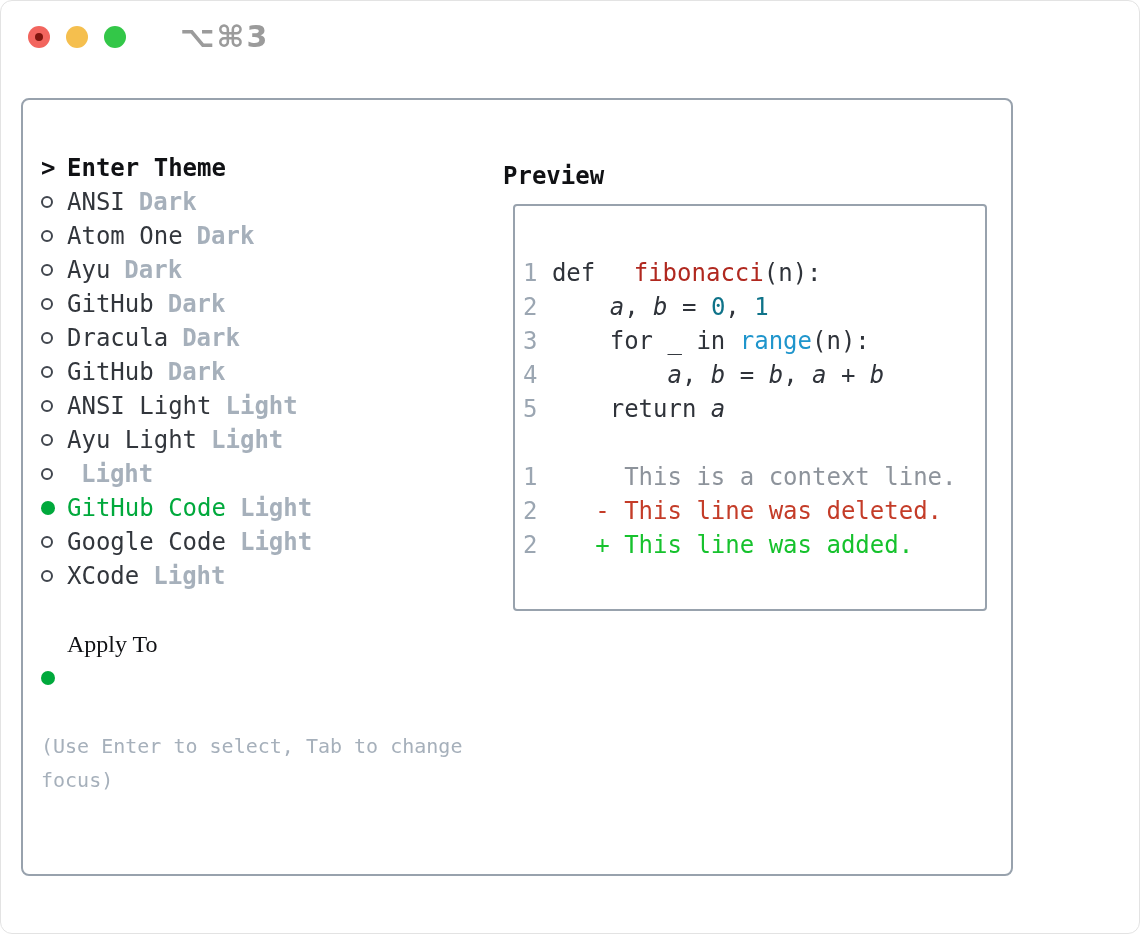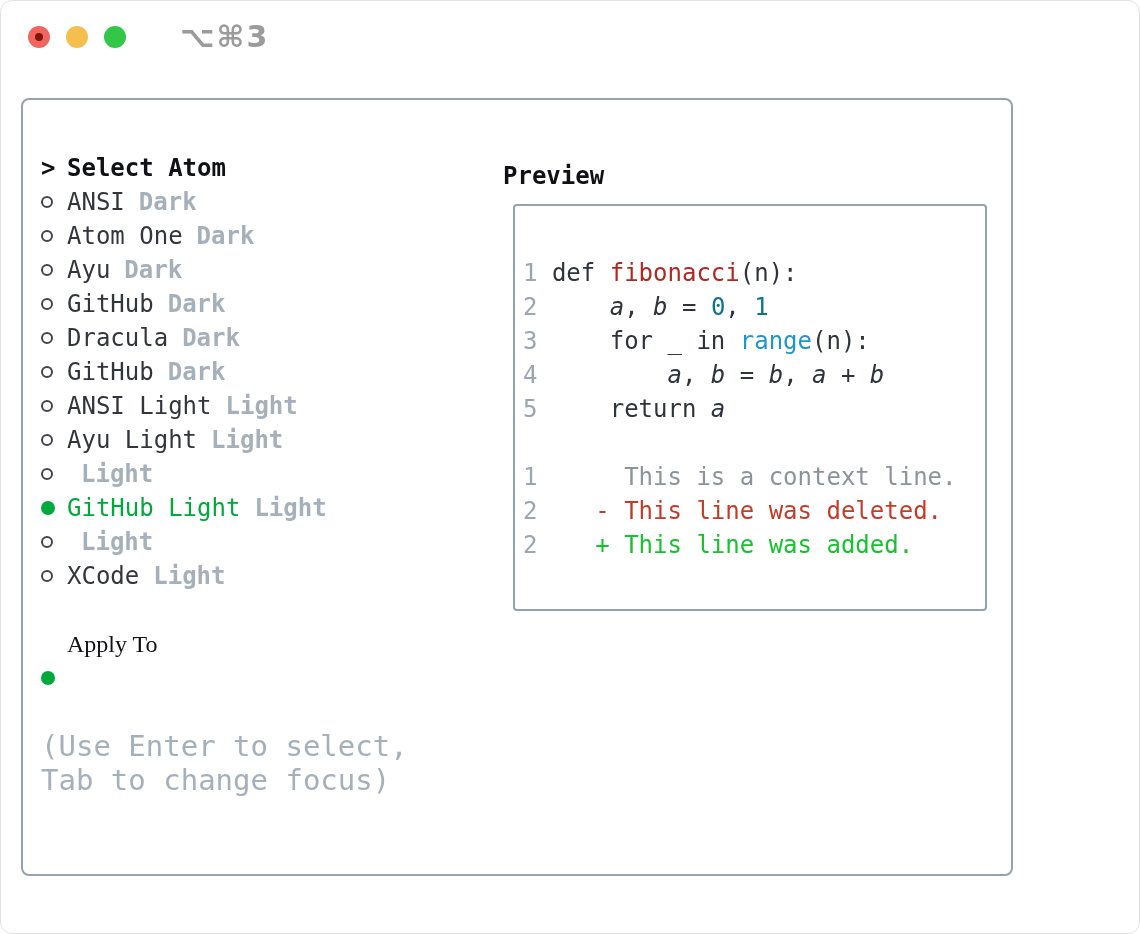--- a/index.html
+++ b/index.html
@@ -31,32 +31,32 @@
   
   .left-col{position:absolute;left:18px;top:51px;}
   .marker{width:26px;display:flex;align-items:center;}
   .ring{width:12px;height:12px;border:2px solid #41464e;border-radius:50%;box-sizing:border-box;}
   .dot-sel{width:14px;height:14px;border-radius:50%;background:var(--accent-green);}
   .t-name{color:#32363c;}
   .t-tag{color:var(--muted);margin-left:14px;font-weight:bold;}
   .selected .t-name{color:var(--accent-green);}
   .spacer{height:34px;}
   .apply-hdr{padding-left:26px;color:#101114;font-family:Liberation Serif, serif;}
-  .help{width:430px;font-size:29px;line-height:34px;color:var(--muted);white-space:normal;}
+  .help{width:430px;font-size:20px;line-height:34px;color:var(--muted);white-space:normal;}
   
   .preview-hdr{position:absolute;left:480px;top:59px;}
   .preview-box{
     position:absolute;left:490px;top:104px;width:474px;height:407px;
     border:2px solid var(--border-gray);border-radius:4px;box-sizing:border-box;
     padding:50px 0 0 8px;overflow:hidden;
   }
   .preview-box pre{margin:0;font-family:inherit;font-size:24px;line-height:34px;}
   .seg-num{color:var(--line-number);}
   .seg-code{color:var(--text-dark);}
-  .seg-fn{color:var(--function-red);}
+  .seg-fn{color:var(--function-red);margin-left:24px;}
   .seg-lit{color:var(--literal-teal);}
   .seg-builtin{color:var(--builtin-blue);}
   .seg-var{color:var(--text-dark);font-style:italic;}
   .seg-ctx{color:var(--context-gray);}
   .seg-del{color:var(--deleted-red);}
   .seg-add{color:var(--added-green);}
 </style>
 </head>
 <body>
 
@@ -68,35 +68,35 @@
       </span>
     <span class="tl yellow"></span>
     <span class="tl green"></span>
     <span class="win-title">⌥⌘3</span>
   </div>
 
   <div class="panel">
 
     <div class="left-col">
       <div class="row">
-        <span class="prompt">&gt;</span><span class="hdr">Select Atom</span>
+        <span class="prompt">&gt;</span><span class="hdr">Enter Theme</span>
       </div>
 
       <div id="theme-list">
           <div class="row"><span class="marker"><span class="ring"></span></span><span class="t-name">ANSI</span><span class="t-tag">Dark</span></div>
           <div class="row"><span class="marker"><span class="ring"></span></span><span class="t-name">Atom One</span><span class="t-tag">Dark</span></div>
           <div class="row"><span class="marker"><span class="ring"></span></span><span class="t-name">Ayu</span><span class="t-tag">Dark</span></div>
           <div class="row"><span class="marker"><span class="ring"></span></span><span class="t-name">GitHub</span><span class="t-tag">Dark</span></div>
           <div class="row"><span class="marker"><span class="ring"></span></span><span class="t-name">Dracula</span><span class="t-tag">Dark</span></div>
           <div class="row"><span class="marker"><span class="ring"></span></span><span class="t-name">GitHub</span><span class="t-tag">Dark</span></div>
           <div class="row"><span class="marker"><span class="ring"></span></span><span class="t-name">ANSI Light</span><span class="t-tag">Light</span></div>
           <div class="row"><span class="marker"><span class="ring"></span></span><span class="t-name">Ayu Light</span><span class="t-tag">Light</span></div>
           <div class="row"><span class="marker"><span class="ring"></span></span><span class="t-tag">Light</span></div>
-          <div class="row selected"><span class="marker"><span class="dot-sel"></span></span><span class="t-name">GitHub Light</span><span class="t-tag">Light</span></div>
-          <div class="row"><span class="marker"><span class="ring"></span></span><span class="t-tag">Light</span></div>
+          <div class="row selected"><span class="marker"><span class="dot-sel"></span></span><span class="t-name">GitHub Code</span><span class="t-tag">Light</span></div>
+          <div class="row"><span class="marker"><span class="ring"></span></span><span class="t-name">Google Code</span><span class="t-tag">Light</span></div>
           <div class="row"><span class="marker"><span class="ring"></span></span><span class="t-name">XCode</span><span class="t-tag">Light</span></div>
         </div>
 
       <div class="spacer"></div>
       <div class="row apply-hdr">Apply To</div>
 
       <div id="apply-list">
           <div class="row selected"><span class="marker"><span class="dot-sel"></span></span></div>
         </div>
 

